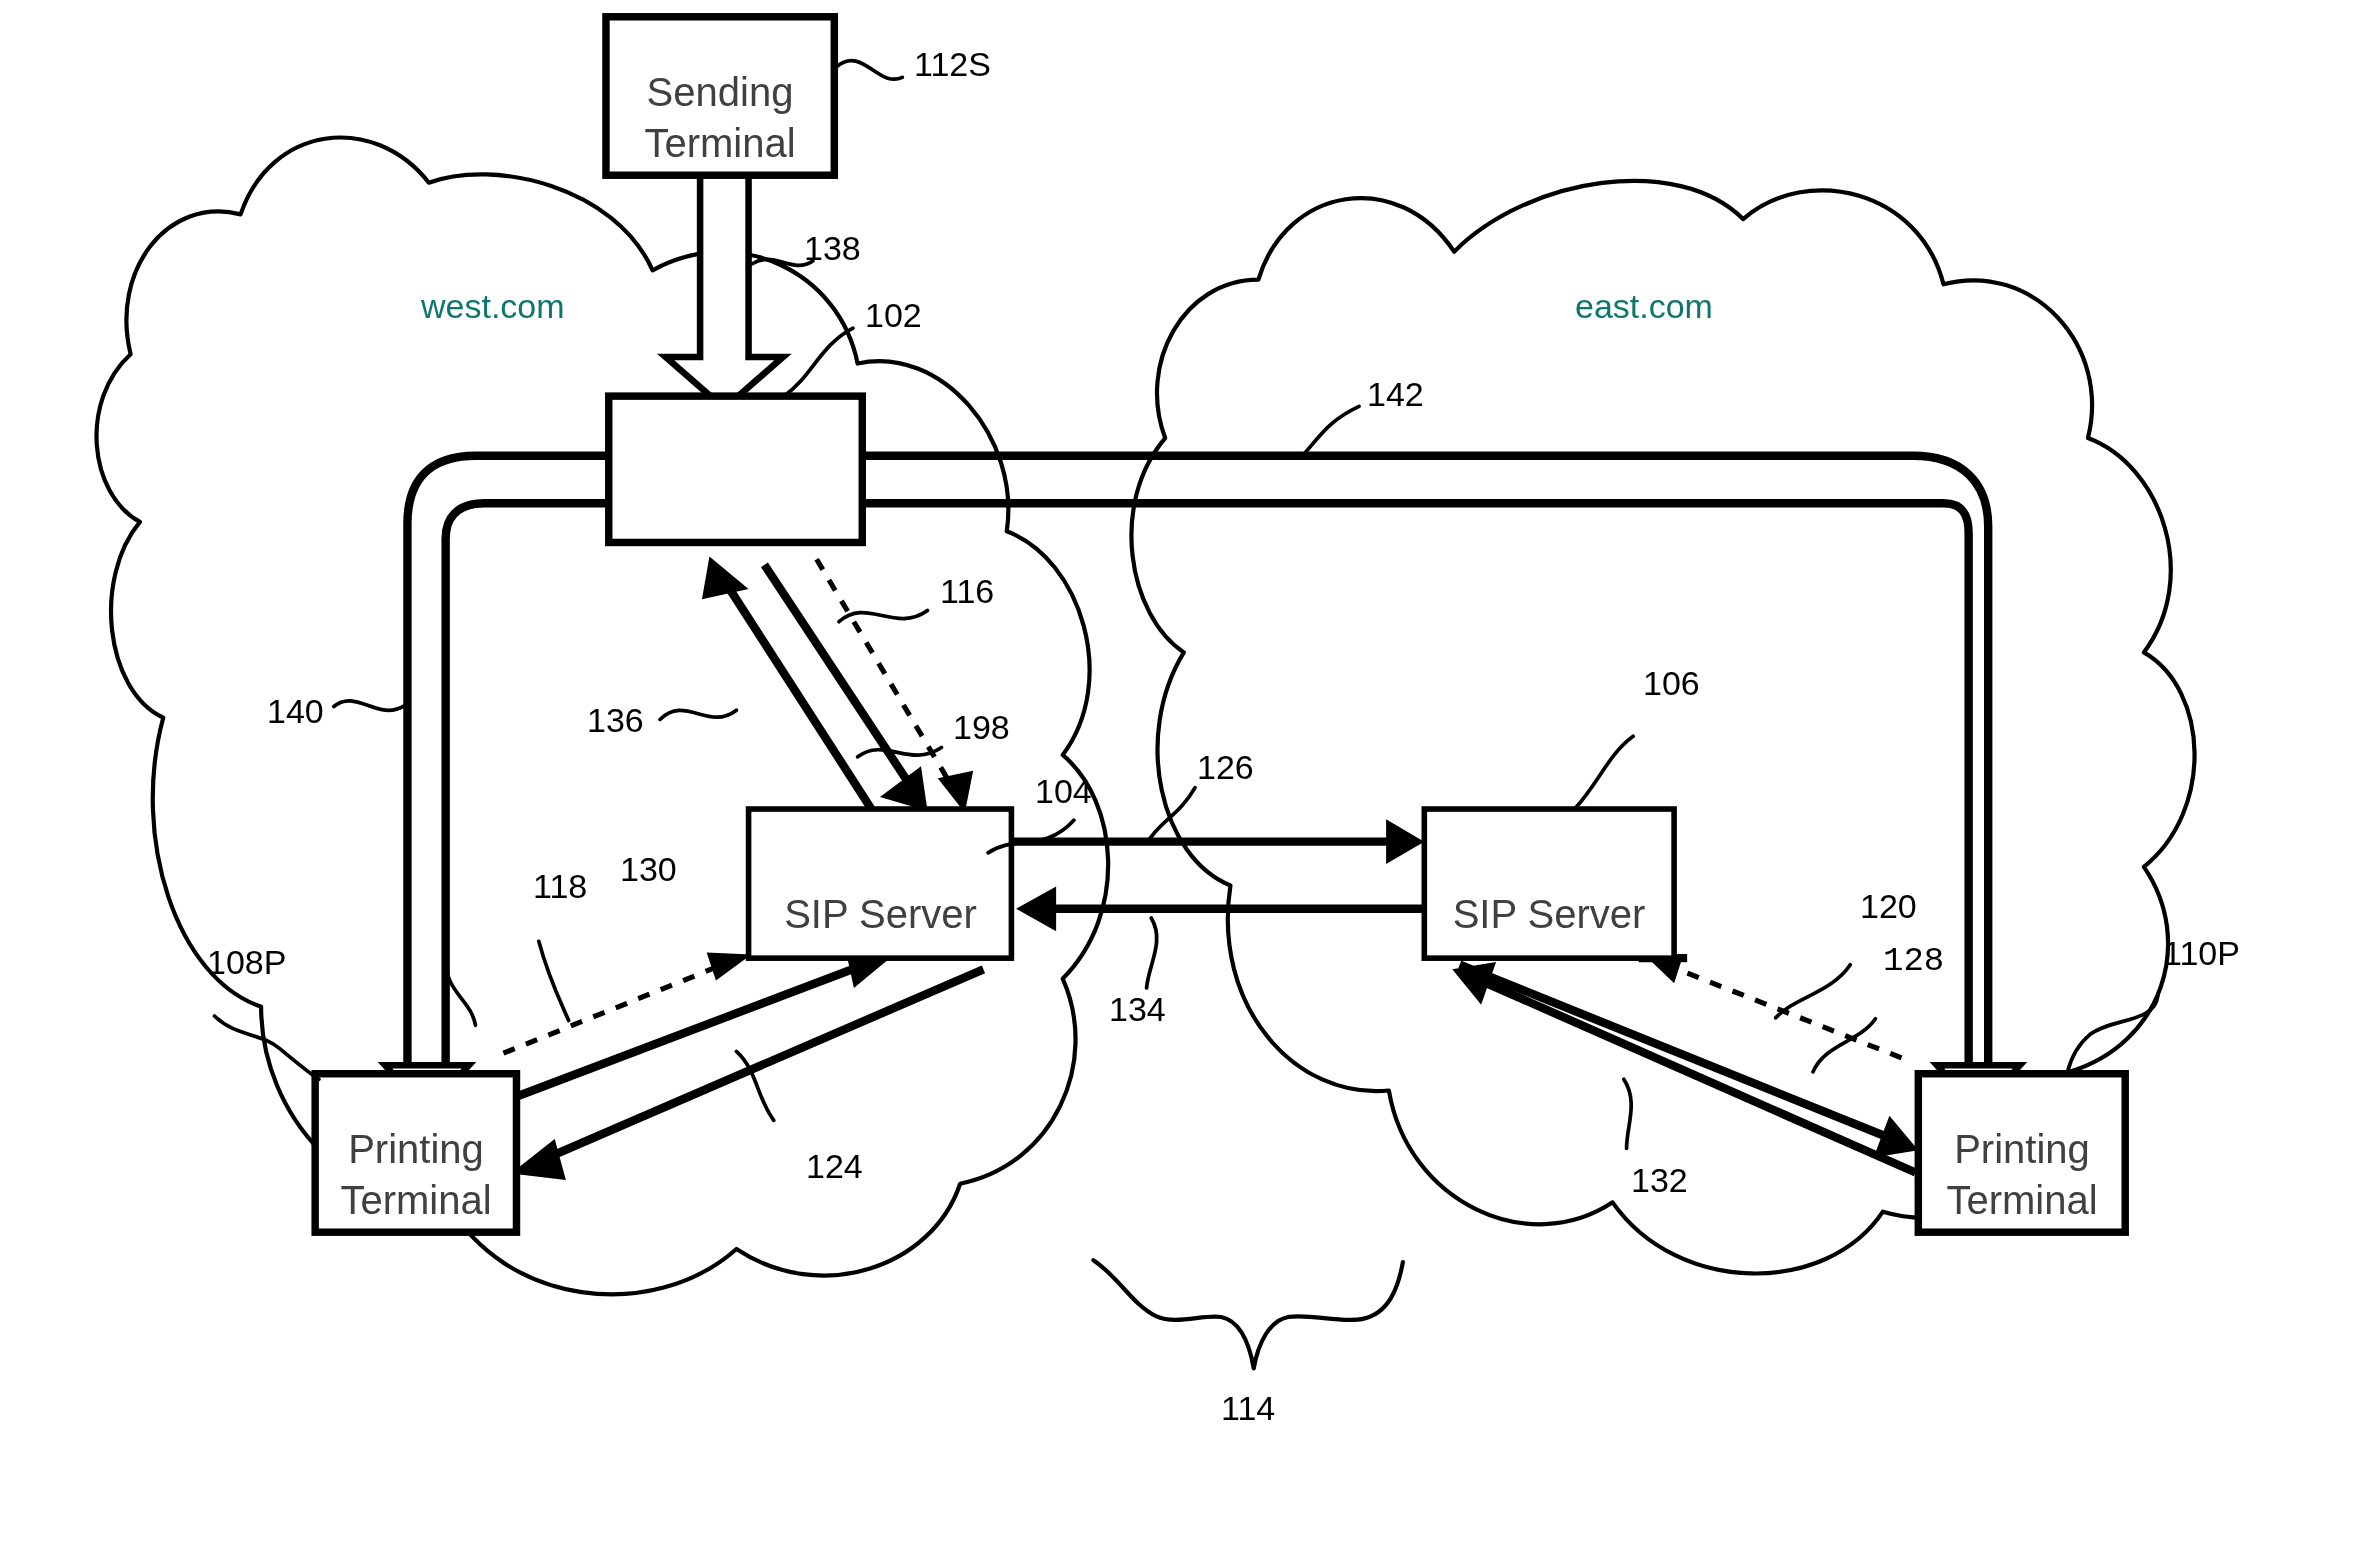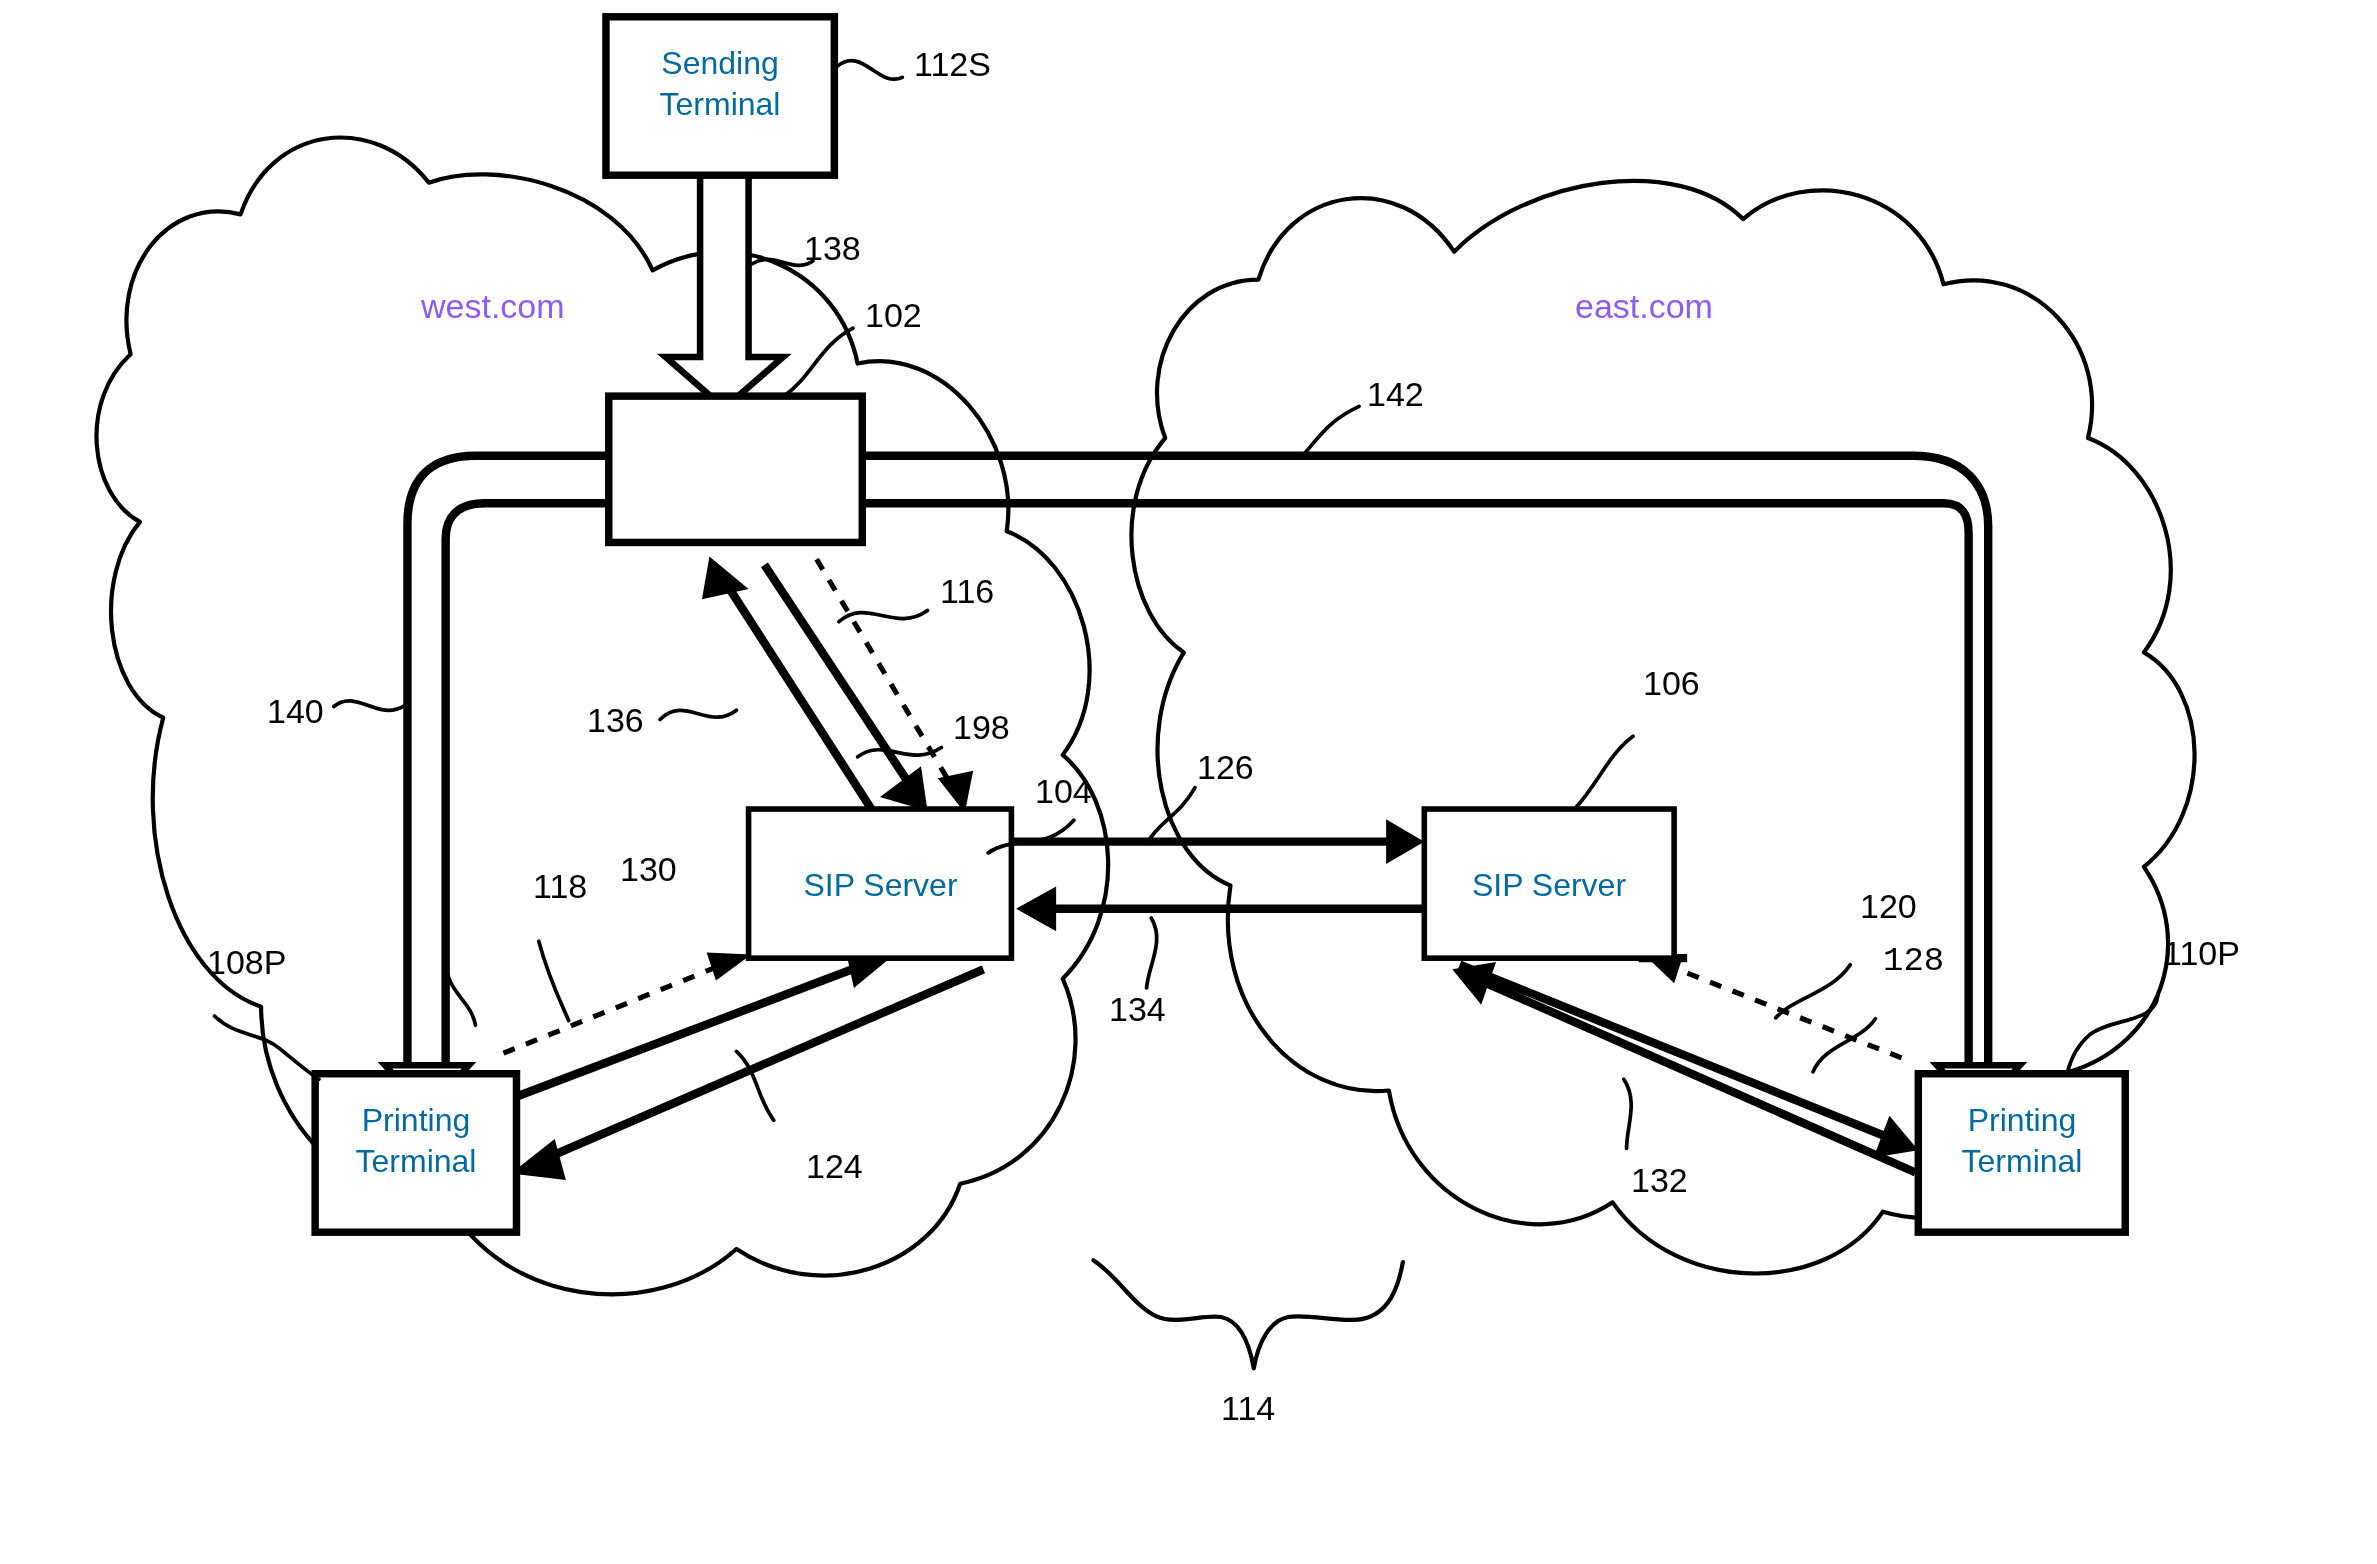--- a/index.html
+++ b/index.html
@@ -77,38 +77,39 @@
     stroke-linecap: butt;
   }
   .arrowhead {
     fill: #000000;
     stroke: none;
   }
   .node-label {
     position: absolute;
     text-align: center;
     font-family: "Liberation Sans", sans-serif;
-    font-size: 32px;
-    color: #0369a1;
+    font-size: 40px;
+    color: #404040;
     line-height: 1.28;
     pointer-events: none;
     white-space: nowrap;
+    margin-top: 24px;
   }
   .ref-num {
     position: absolute;
     font-family: "Liberation Sans", sans-serif;
     font-size: 34px;
     color: #000000;
     white-space: nowrap;
   }
   .domain-label {
     position: absolute;
     font-family: "Liberation Sans", sans-serif;
     font-size: 34px;
-    color: #8b5cf6;
+    color: #0f766e;
     white-space: nowrap;
   }
 </style>
 </head>
 <body>
 
 <div id="canvas">
 
   <svg class="diagram" viewBox="0 0 2550 1678">
 

